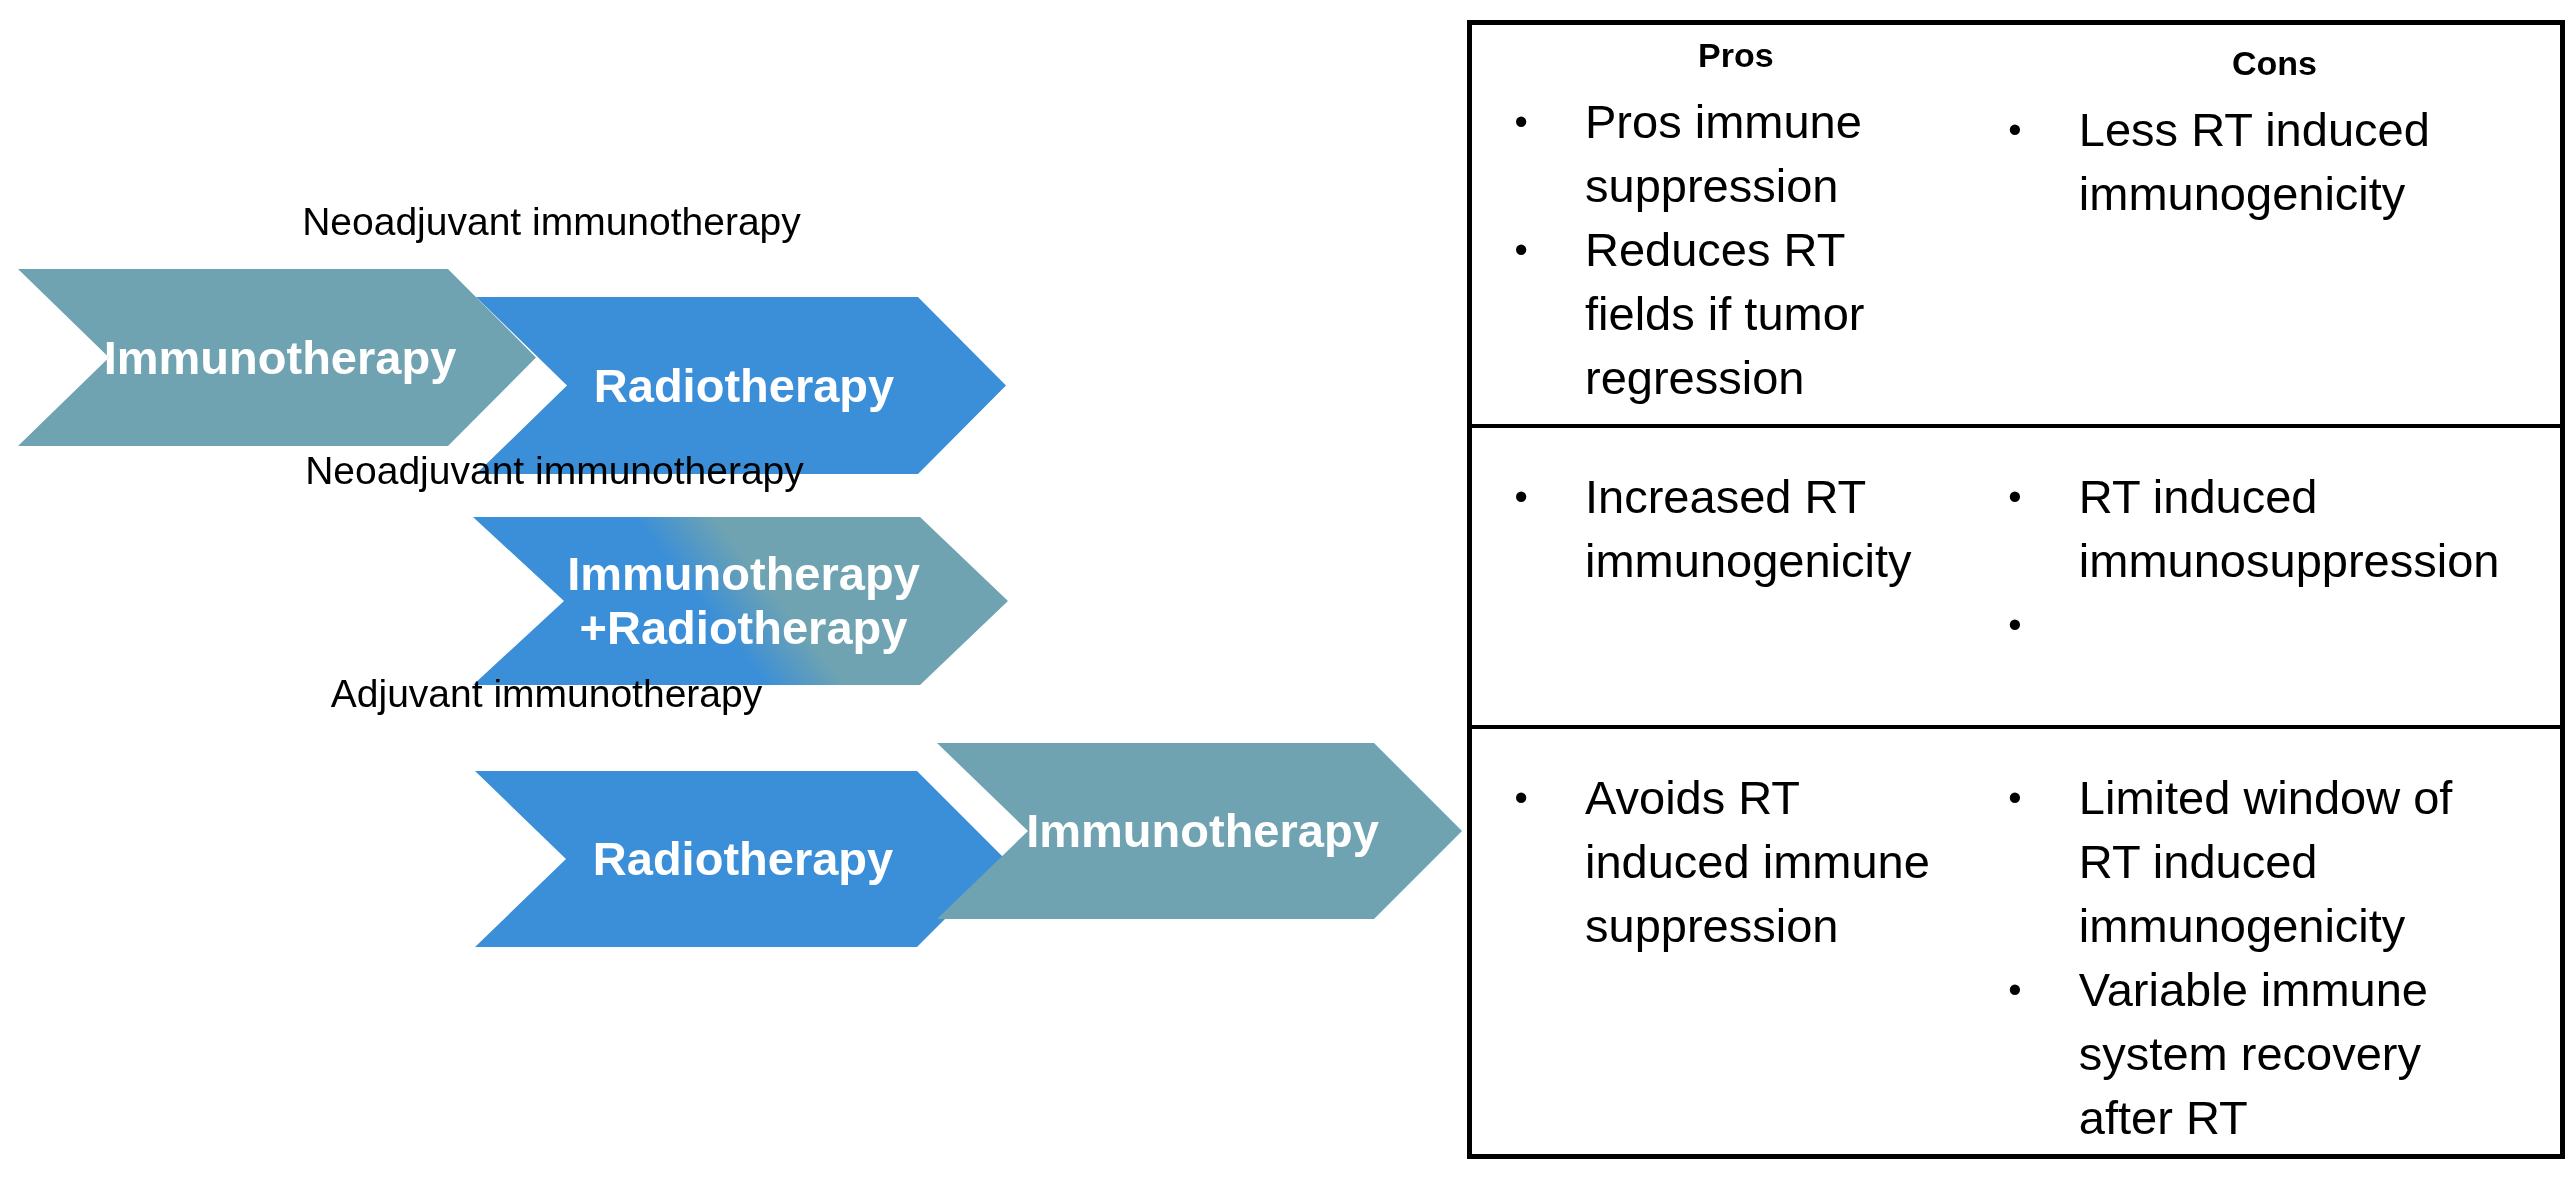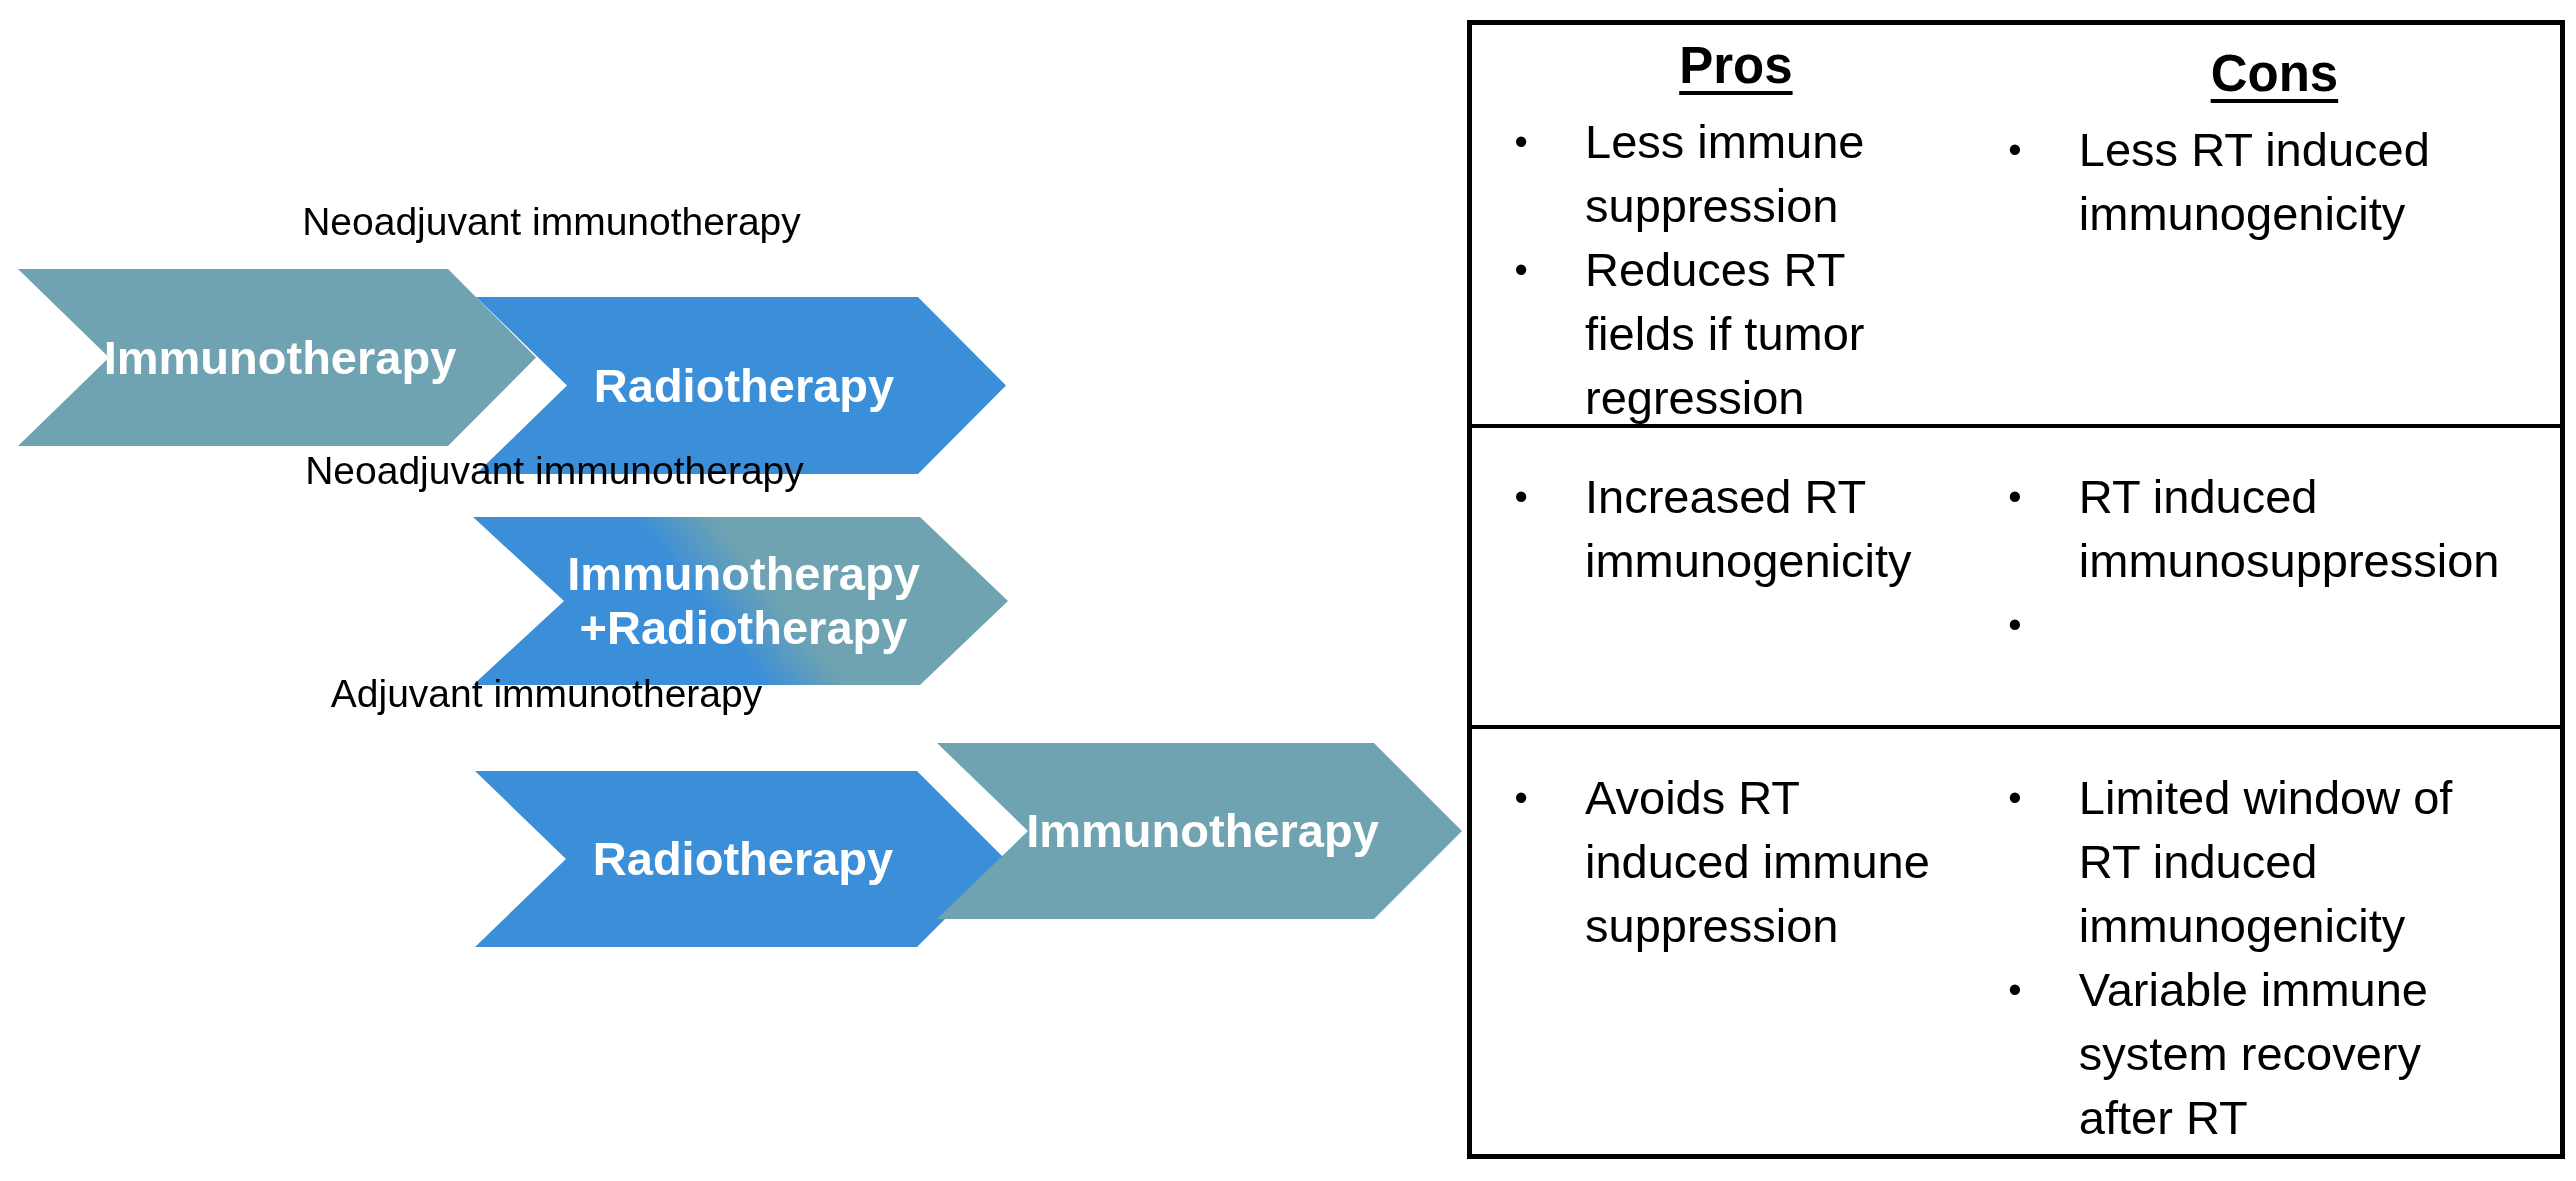--- a/index.html
+++ b/index.html
@@ -69,25 +69,24 @@
     background: var(--background);
     display: grid;
     grid-template-rows: 399px 301px auto;
   }
   .trow { display: grid; grid-template-columns: 46.4% 53.6%; }
   .trow.bordered { border-top: 4.6px solid var(--table-border); }
   .cell.pros { padding: 3.9px 13px 0 36px; }
   .cell.cons { padding: 12px 13px 0 25px; }
   .trow.deep .cell { padding-top: 37px; }
   .hdr {
-    font-size: 51px;
+    font-size: 34px;
     font-weight: bold;
     color: var(--label-text);
     text-align: center;
-    text-decoration: underline;
     text-decoration-thickness: 3.9px;
     text-underline-offset: 7.8px;
     margin: 7.8px 0 14.3px 0;
   }
   .bullet { display: grid; grid-template-columns: 77px 1fr; }
   .bullet .dot {
     font-size: 38px;
     line-height: 64px;
     padding-left: 6.5px;
     color: var(--label-text);
@@ -135,21 +134,21 @@
 
   </div>
 
   <div class="ptable">
 
     <div class="trow">
       <div class="cell pros">
         <div class="hdr">Pros</div>
         <div class="bullet">
           <span class="dot">•</span>
-          <span class="btxt">Less immune
+          <span class="btxt">Pros immune
 suppression</span>
         </div>
         <div class="bullet">
           <span class="dot">•</span>
           <span class="btxt">Reduces RT
 fields if tumor
 regression</span>
         </div>
       </div>
       <div class="cell cons">

